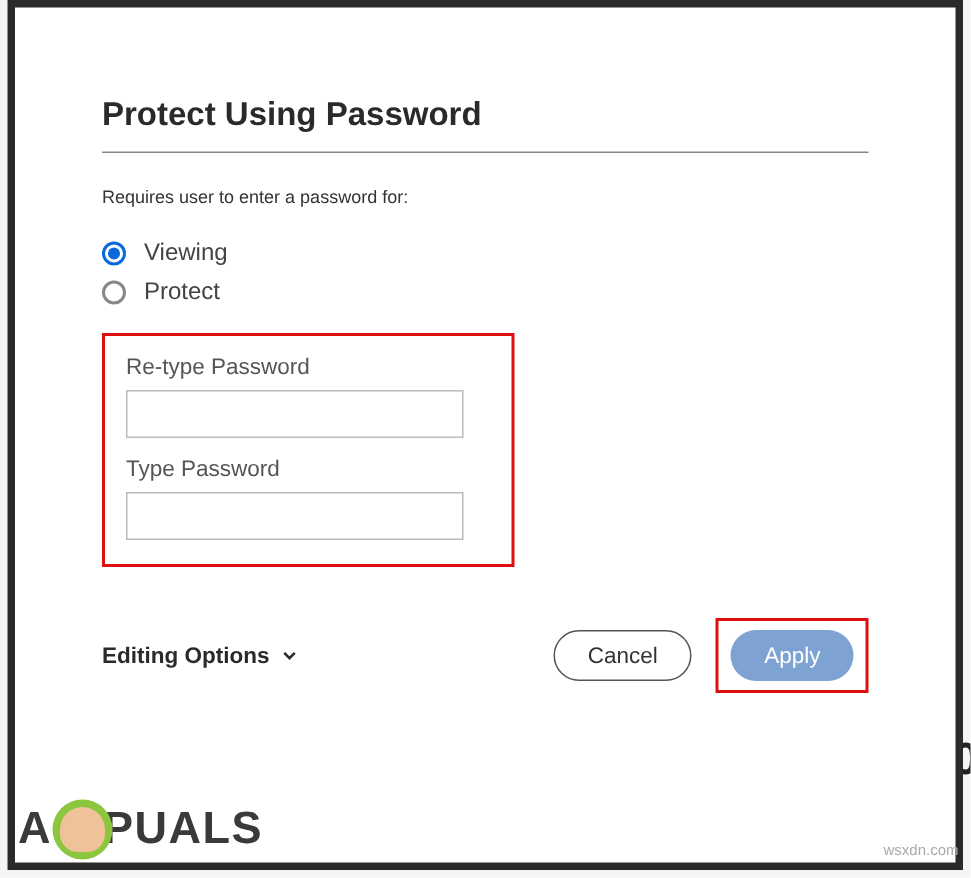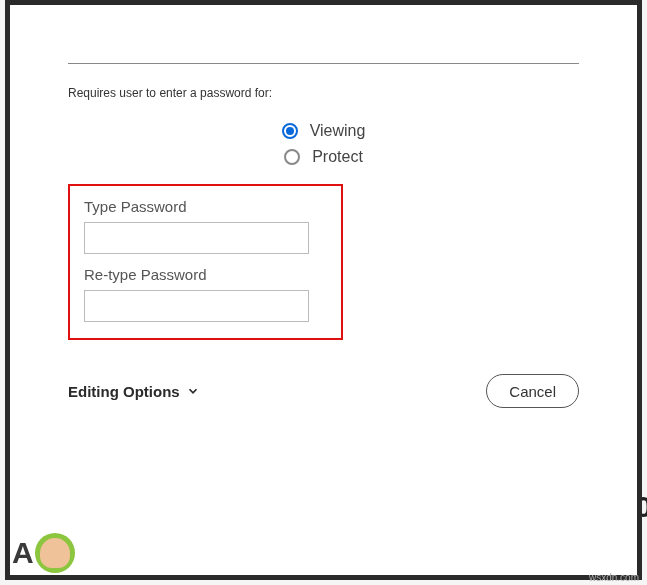--- a/index.html
+++ b/index.html
@@ -41,21 +41,20 @@
       color: #333;
       margin-bottom: 22px;
     }
     .radio-group {
       margin-bottom: 18px;
     }
     .radio-row {
       display: flex;
       align-items: center;
       margin-bottom: 8px;
-      justify-content: center;
     }
     .radio-circle {
       width: 16px;
       height: 16px;
       border-radius: 50%;
       border: 2px solid #888;
       margin-right: 12px;
       display: inline-flex;
       align-items: center;
       justify-content: center;
@@ -159,21 +158,21 @@
       font-size: 30px;
       font-weight: 600;
       z-index: -1;
       white-space: nowrap;
     }
     .bg-top { top: 170px; left: -20px; }
     .bg-bot { bottom: 8px; left: 96px; }
     .bg-right1 { top: 490px; right: -5px; }
     .watermark {
       position: absolute;
-      bottom: 2px;
+      bottom: 12px;
       right: 8px;
       font-size: 10px;
       color: #aaa;
       z-index: 5;
     }
     .logo {
       position: absolute;
       bottom: 12px;
       left: 12px;
       display: flex;
@@ -209,66 +208,71 @@
   </style>
 </head>
 <body>
 
 <div class="bg-text bg-top">V</div>
 
 <div class="bg-text bg-right1">0</div>
 
 <div class="window-frame">
 
+  <h1 class="dialog-title">Protect Using Password</h1>
   <hr class="title-rule">
 
   <p class="instruction">Requires user to enter a password for:</p>
 
   <div class="radio-group">
     <div class="radio-row">
       <span class="radio-circle selected">
         <span class="radio-dot"></span>
       </span>
       <span class="radio-label">Viewing</span>
     </div>
     <div class="radio-row">
       <span class="radio-circle"></span>
       <span class="radio-label">Protect</span>
     </div>
   </div>
 
   <div class="password-box">
     <div class="field-group">
+      <label class="field-label">Re-type Password</label>
+      <input type="password" class="text-input" value="" style="">
+    </div>
+    <div class="field-group">
       <label class="field-label">Type Password</label>
-      <input type="password" class="text-input" value="" style="">
-    </div>
-    <div class="field-group">
-      <label class="field-label">Re-type Password</label>
       <input type="password" class="text-input" value="" style="">
     </div>
   </div>
 
   <div class="footer-row">
     <div class="advanced-options">
       <span class="advanced-label">Editing Options</span>
       <span class="chevron">
         <svg viewBox="0 0 24 24" fill="none" stroke="#2a2a2a" stroke-width="3">
           <polyline points="6 9 12 15 18 9"></polyline>
         </svg>
       </span>
     </div>
     <div class="button-row">
       <button class="btn btn-cancel">Cancel</button>
+      <span class="apply-highlight">
+        <button class="btn btn-apply">Apply</button>
+      </span>
     </div>
   </div>
 
 </div>
 
 <div class="bg-text bg-bot">m a transcript</div>
 
 <div class="logo">
   <span class="logo-text">A</span>
   <span class="logo-avatar">
     <span class="logo-avatar-inner"></span>
   </span>
+  <span class="logo-text">PUALS</span>
 </div>
 
 <div class="watermark">wsxdn.com</div>
 
 </body></html>

